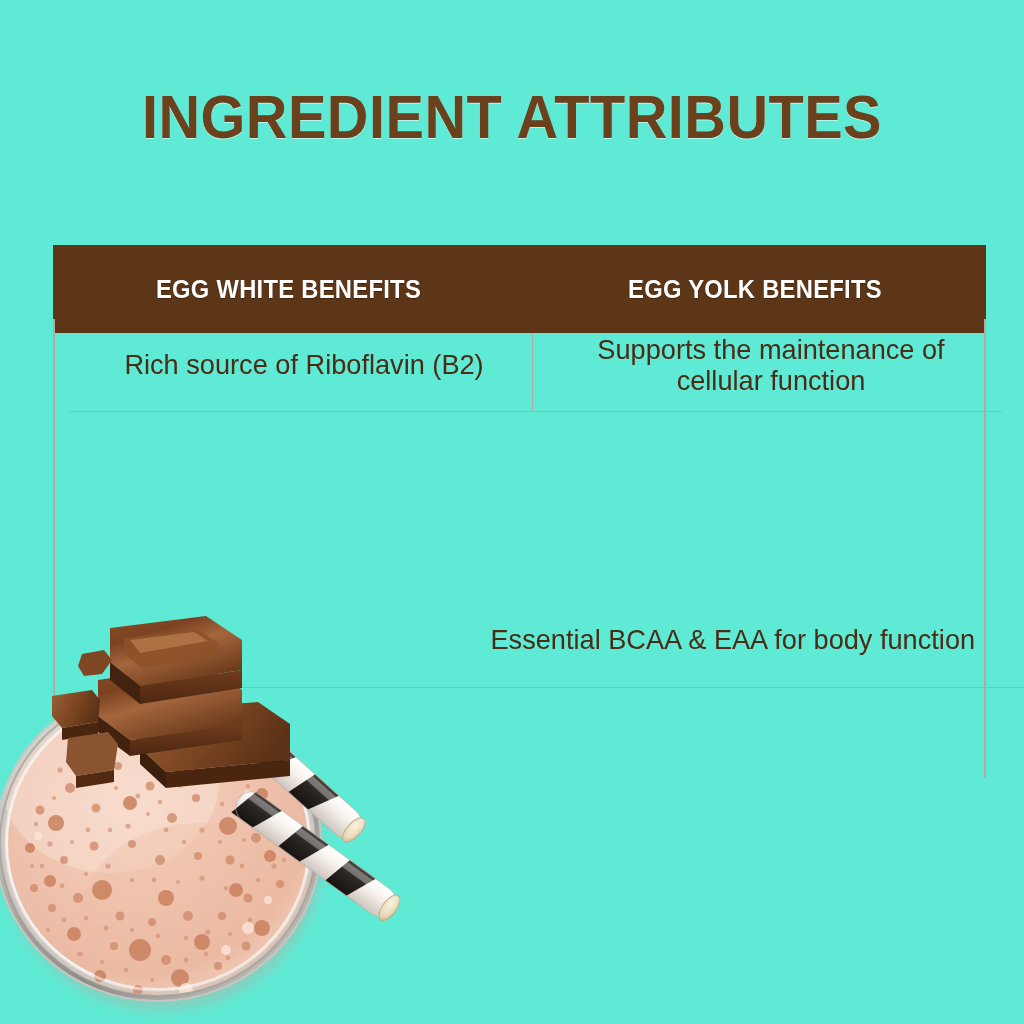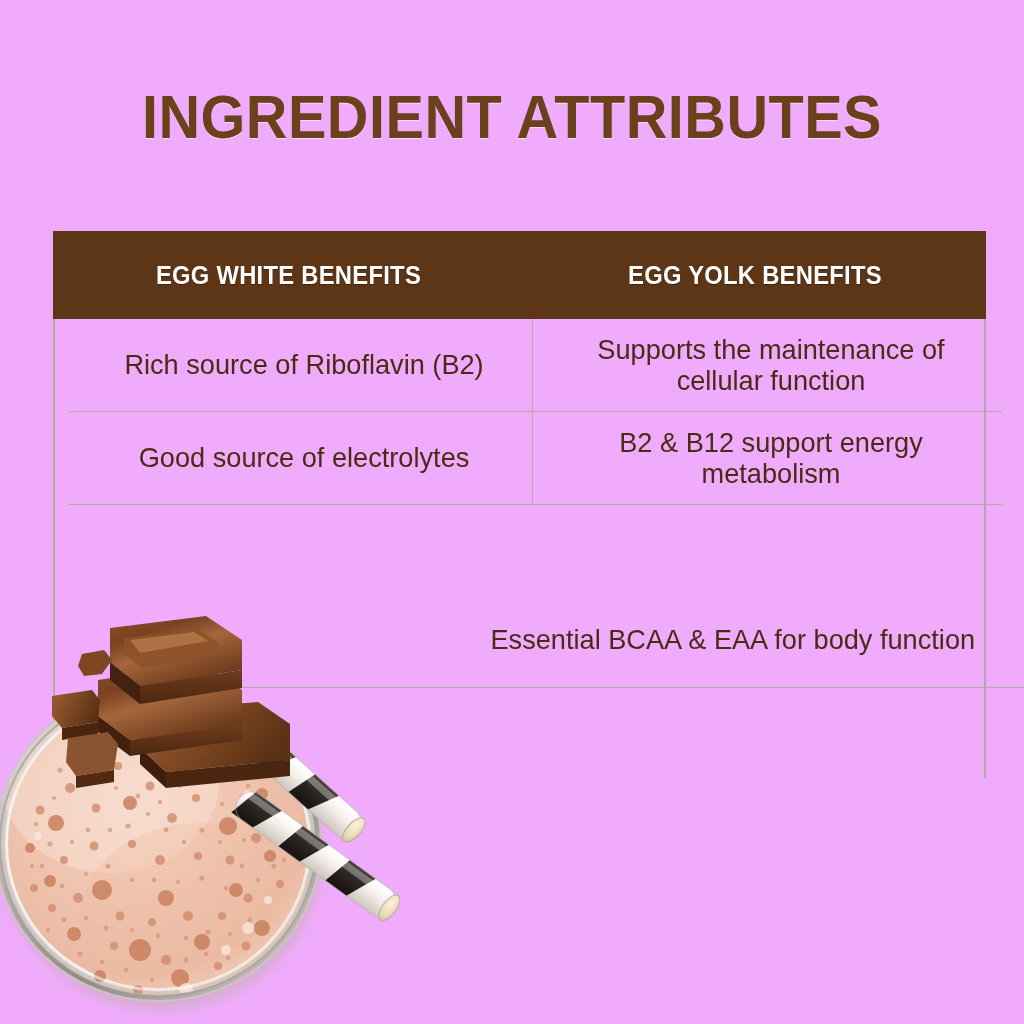--- a/index.html
+++ b/index.html
@@ -13,21 +13,21 @@
     font-family: "Liberation Sans", sans-serif;
     overflow: hidden;
     position: relative;
   }
 
   #stage {
     position: absolute;
     left: 0; top: 0;
     width: 1024px;
     height: 1024px;
-    background: #f0abfc;
+    background: #5eead4;
   }
 
   
   #page-title {
     position: absolute;
     left: 0;
     top: 86px;
     width: 1024px;
     text-align: center;
     font-family: "Liberation Sans", sans-serif;
@@ -47,21 +47,21 @@
     position: absolute;
     left: 53px;
     top: 231px;
     width: 933px;
     height: 547px;
     box-sizing: border-box;
   }
 
   .tbl-header {
     position: absolute;
-    left: 0; top: 0;
+    left: 0; top: 14px;
     width: 933px;
     height: 88px;
     background: #5d3618;
     display: flex;
     z-index: 3;
   }
   .tbl-header .hcell {
     display: flex;
     align-items: center;
     justify-content: center;
@@ -159,24 +159,20 @@
       <div class="hcell right">EGG YOLK BENEFITS</div>
     </div>
 
     <div class="grid">
 
       <div class="row r1">
         <div class="cell left">Rich source of Riboflavin (B2)</div>
         <div class="cell right">Supports the maintenance of cellular function</div>
       </div>
 
-      <div class="row r2">
-        <div class="cell left">Good source of electrolytes</div>
-        <div class="cell right">B2 &amp; B12 support energy metabolism</div>
-      </div>
 
 
       <div class="row r4">
         <div class="cell full">
           <span class="celltext">Essential BCAA &amp; EAA for body function</span>
         </div>
       </div>
 
 
     </div>

